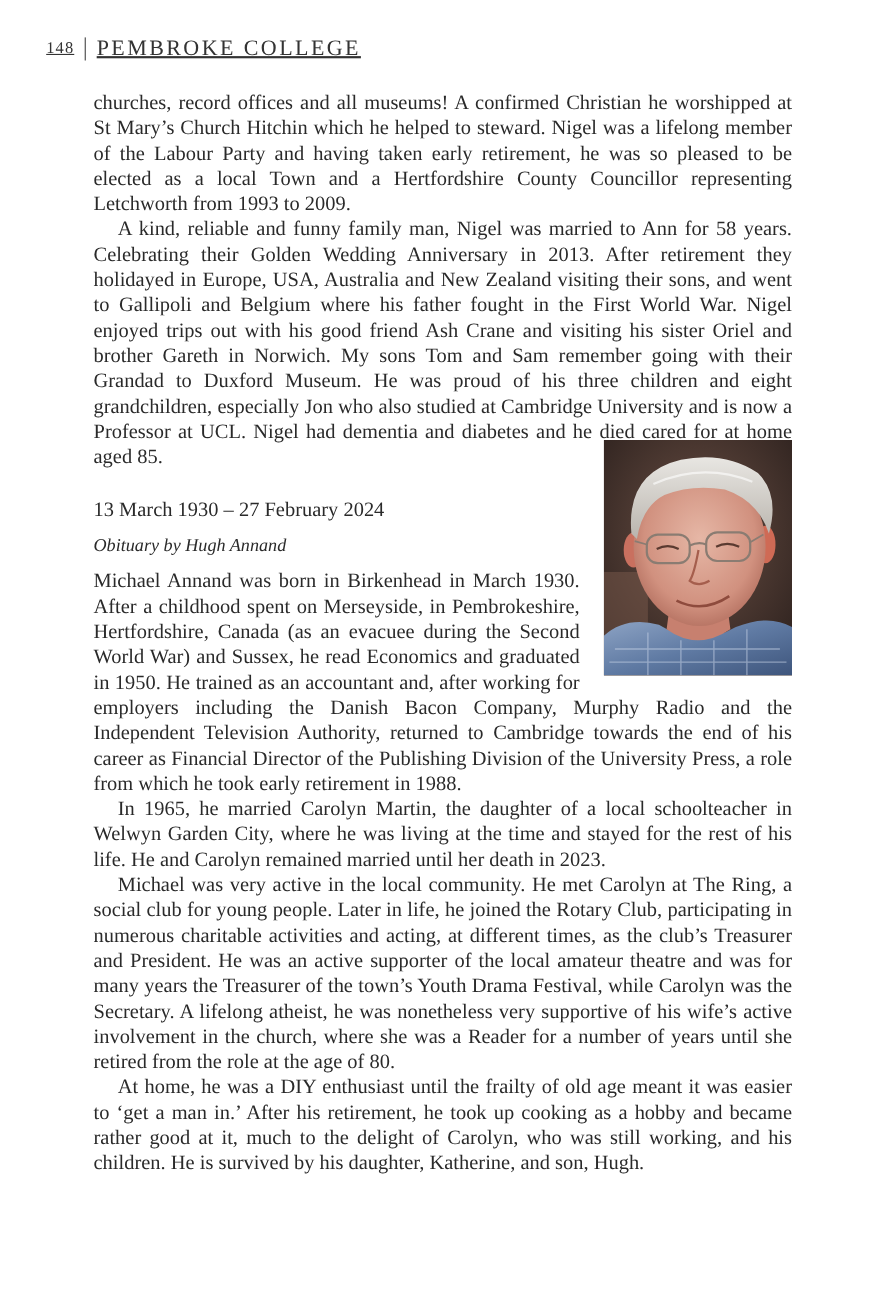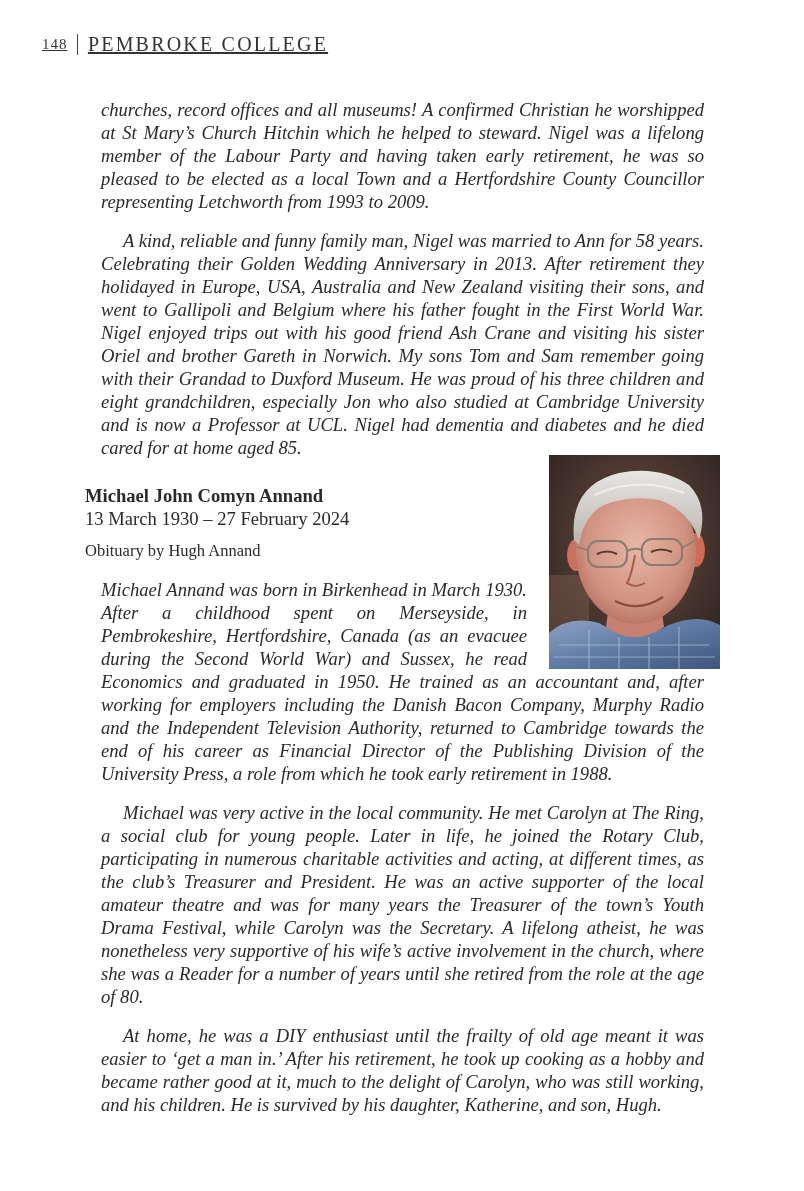--- a/index.html
+++ b/index.html
@@ -48,41 +48,41 @@
     left: 85px;
     top: 82px;
     width: 635px;
     font-family: "Liberation Serif", "DejaVu Serif", serif;
     font-size: 18.6px;
     line-height: 23px;
     text-align: justify;
     hyphens: none;
   }
   .column p {
-    margin: 16px;
-    font-style: italic;
+    margin: 0;
   }
   .column p.indent {
     text-indent: 22px;
   }
 
   .obit-head {
     margin-top: 25px;
   }
   .obit-name {
     font-weight: bold;
     font-size: 18.6px;
     line-height: 23px;
     text-align: left;
   }
   .obit-dates {
     line-height: 23px;
     text-align: left;
   }
   .obit-byline {
+    font-style: italic;
     font-size: 16.5px;
     line-height: 23px;
     margin-top: 9px;
     margin-bottom: 10px;
     text-align: left;
   }
 
   .portrait {
     float: right;
     width: 171px;
@@ -109,21 +109,20 @@
 
 <main class="column">
 
   <section>
     <p>churches, record offices and all museums! A confirmed Christian he worshipped at St Mary’s Church Hitchin which he helped to steward. Nigel was a lifelong member of the Labour Party and having taken early retirement, he was so pleased to be elected as a local Town and a Hertfordshire County Councillor representing Letchworth from 1993 to 2009.</p>
     <p class="indent">A kind, reliable and funny family man, Nigel was married to Ann for 58 years. Celebrating their Golden Wedding Anniversary in 2013. After retirement they holidayed in Europe, USA, Australia and New Zealand visiting their sons, and went to Gallipoli and Belgium where his father fought in the First World War. Nigel enjoyed trips out with his good friend Ash Crane and visiting his sister Oriel and brother Gareth in Norwich. My sons Tom and Sam remember going with their Grandad to Duxford Museum. He was proud of his three children and eight grandchildren, especially Jon who also studied at Cambridge University and is now a Professor at UCL. Nigel had dementia and diabetes and he died cared for at home aged 85.</p>
   </section>
 
   <section>
     <div class="obit-head">
-      <div class="obit-name">Michael John Comyn Annand</div>
       <div class="obit-dates">13 March 1930 – 27 February 2024</div>
     </div>
 
     <figure class="portrait" style="margin-right:0;" title="Portrait photograph of Michael John Comyn Annand">
       <svg viewBox="0 0 171 214" preserveAspectRatio="none">
         <defs>
           <radialGradient id="bg" cx="50%" cy="40%" r="75%">
             <stop offset="0%" stop-color="#6a4f44"></stop>
             <stop offset="100%" stop-color="#2a1f1c"></stop>
           </radialGradient>
@@ -168,16 +167,17 @@
 
         <path d="M86 100 Q82 122 78 128 Q86 134 96 128" stroke="#a55e4d" stroke-width="2" fill="none"></path>
 
         <path d="M66 146 Q90 158 114 142" stroke="#8e4b3d" stroke-width="2.4" fill="none"></path>
       </svg>
     </figure>
 
     <div class="obit-byline">Obituary by Hugh Annand</div>
 
     <p>Michael Annand was born in Birkenhead in March 1930. After a childhood spent on Merseyside, in Pembrokeshire, Hertfordshire, Canada (as an evacuee during the Second World War) and Sussex, he read Economics and graduated in 1950. He trained as an accountant and, after working for employers including the Danish Bacon Company, Murphy Radio and the Independent Television Authority, returned to Cambridge towards the end of his career as Financial Director of the Publishing Division of the University Press, a role from which he took early retirement in 1988.</p>
+    <p class="indent">In 1965, he married Carolyn Martin, the daughter of a local schoolteacher in Welwyn Garden City, where he was living at the time and stayed for the rest of his life. He and Carolyn remained married until her death in 2023.</p>
     <p class="indent">Michael was very active in the local community. He met Carolyn at The Ring, a social club for young people. Later in life, he joined the Rotary Club, participating in numerous charitable activities and acting, at different times, as the club’s Treasurer and President. He was an active supporter of the local amateur theatre and was for many years the Treasurer of the town’s Youth Drama Festival, while Carolyn was the Secretary. A lifelong atheist, he was nonetheless very supportive of his wife’s active involvement in the church, where she was a Reader for a number of years until she retired from the role at the age of 80.</p>
     <p class="indent">At home, he was a DIY enthusiast until the frailty of old age meant it was easier to ‘get a man in.’ After his retirement, he took up cooking as a hobby and became rather good at it, much to the delight of Carolyn, who was still working, and his children. He is survived by his daughter, Katherine, and son, Hugh.</p>
   </section>
 </main>
 
 </body></html>

